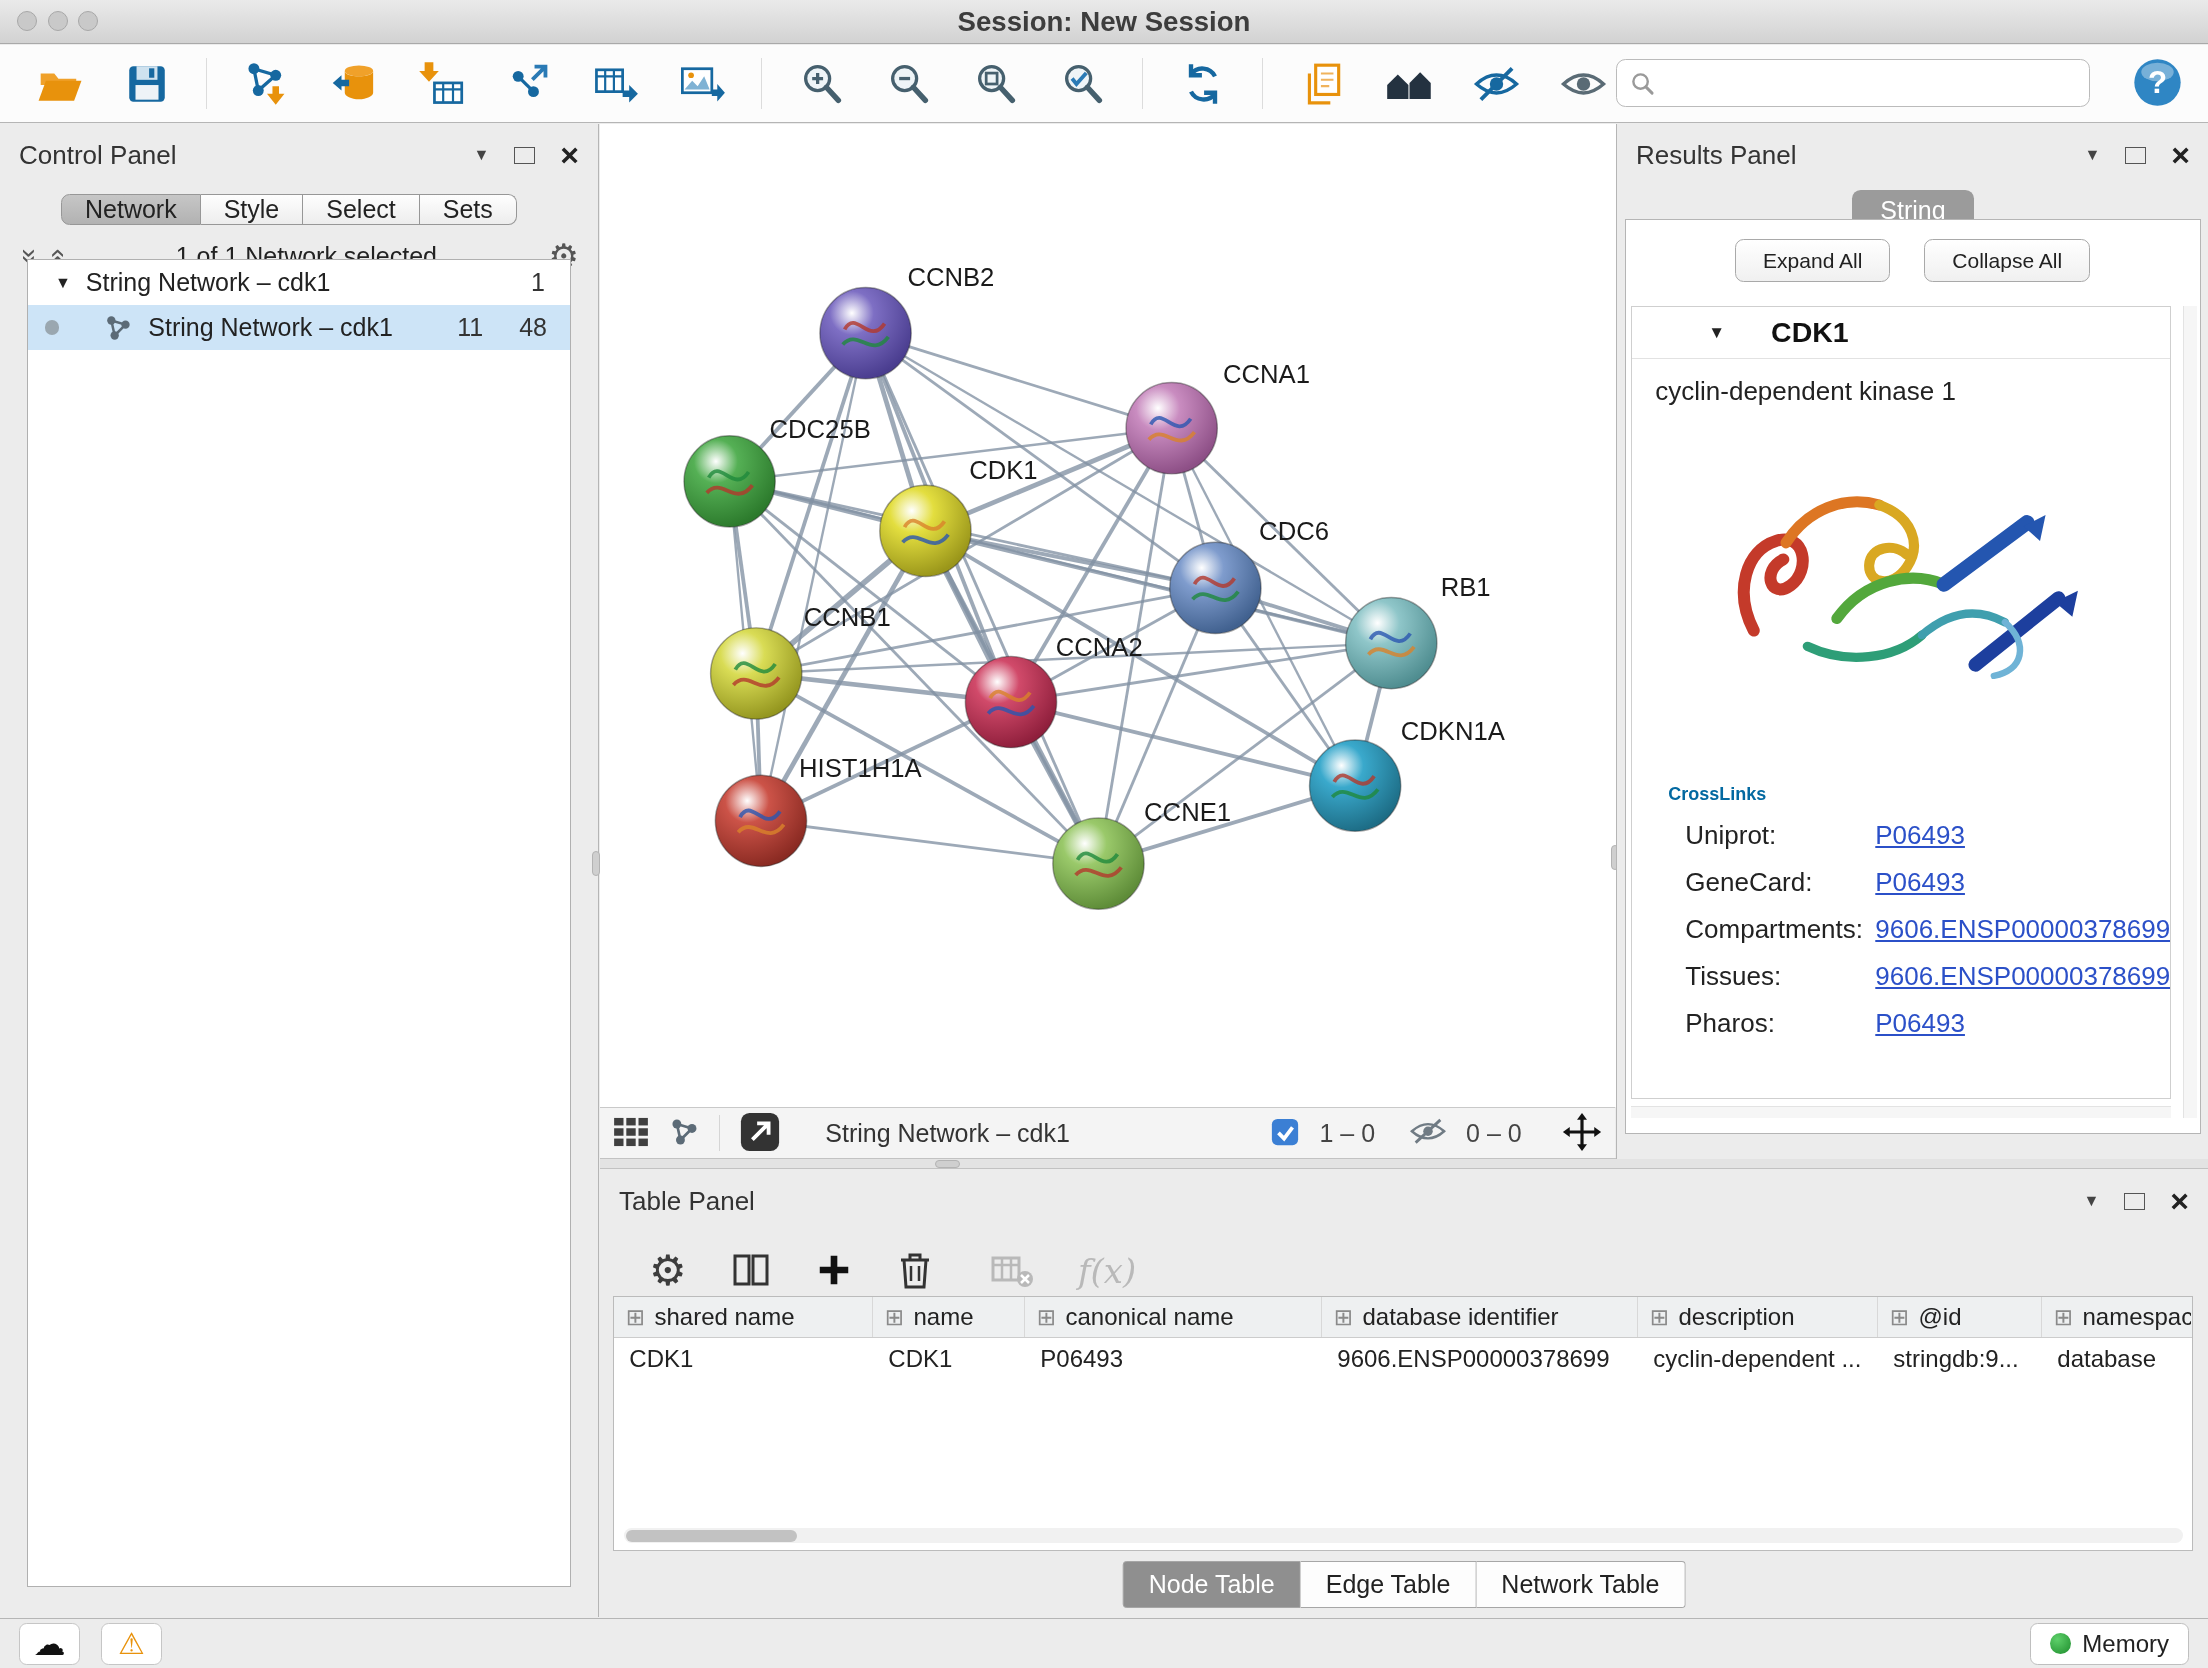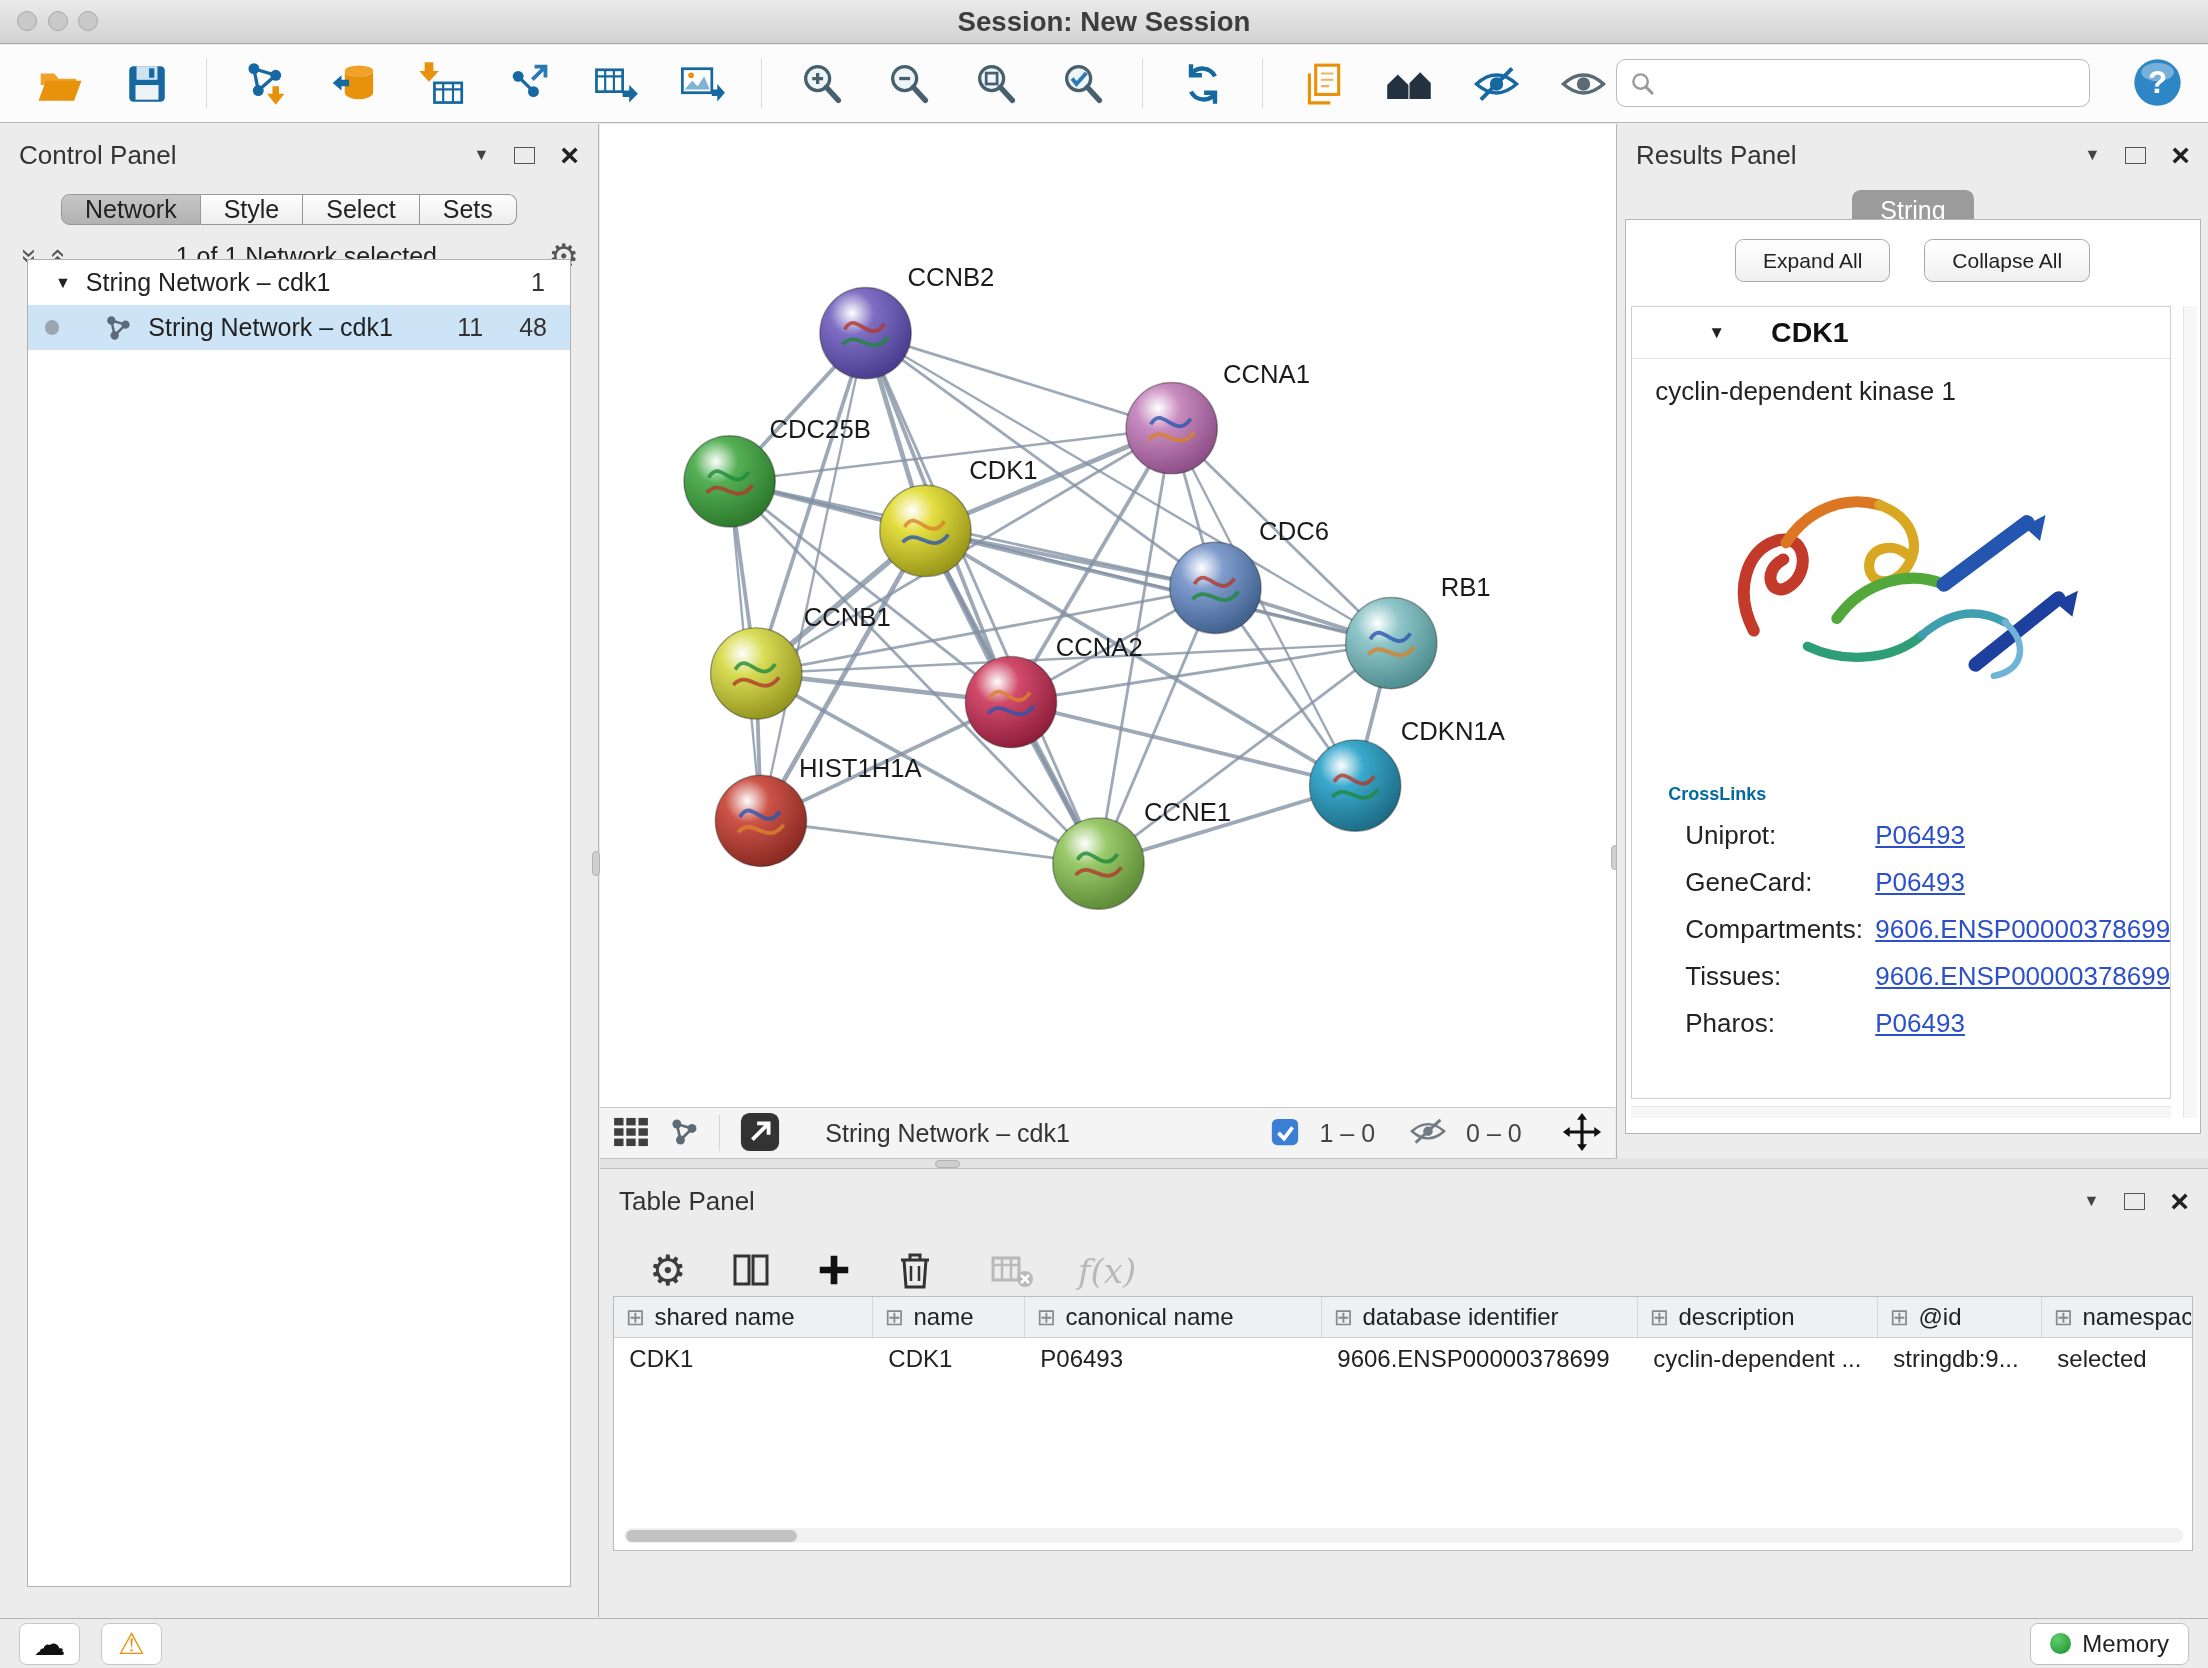--- a/index.html
+++ b/index.html
@@ -680,25 +680,30 @@
             <span>namespac</span>
           </div>
       </div>
       <div id="tp-row">
         <div class="td c0">CDK1</div>
         <div class="td c1">CDK1</div>
         <div class="td c2">P06493</div>
         <div class="td c3">9606.ENSP00000378699</div>
         <div class="td c4">cyclin-dependent ...</div>
         <div class="td c5">stringdb:9...</div>
-        <div class="td c6">selected</div>
+        <div class="td c6">database</div>
       </div>
       <div id="tp-scroll">
           <div id="tp-thumb"></div>
         </div>
+    </div>
+    <div id="tp-tabs">
+      <span class="tp-tab sel">Node Table</span>
+      <span class="tp-tab">Edge Table</span>
+      <span class="tp-tab">Network Table</span>
     </div>
   </div>
 
   <div id="statusbar">
     <span class="sb-btn">
         <span class="cloud-g">☁</span>
       </span>
     <span class="sb-btn">
         <span class="warn-g">⚠</span>
       </span>

